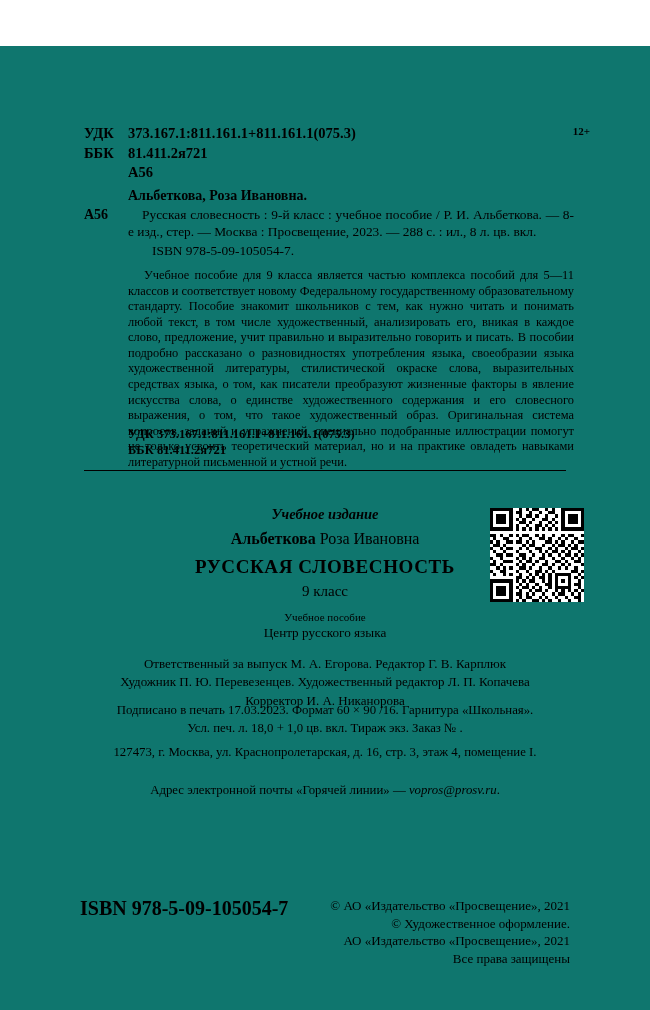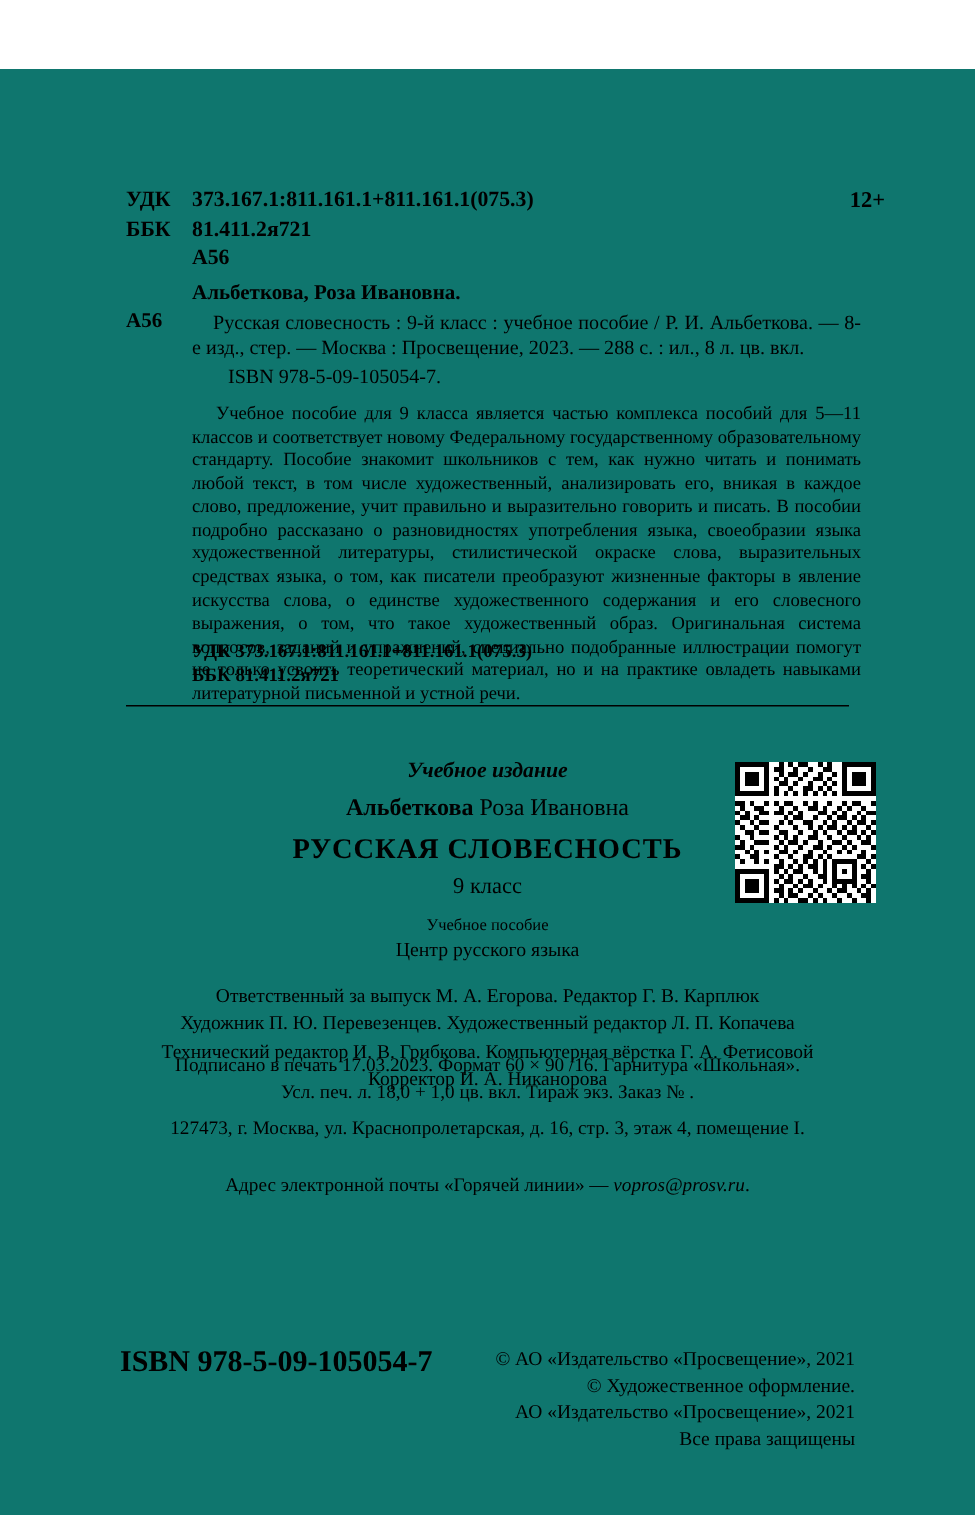--- a/index.html
+++ b/index.html
@@ -40,21 +40,21 @@
   }
   .udk-label {
     width: 44px;
     flex: 0 0 44px;
   }
   .udk-value { white-space: nowrap; }
   .age-badge {
     position: absolute;
     right: -6px;
     top: 0px;
-    font-size: 15px;
+    font-size: 11px;
     font-weight: bold;
   }
   .a56-line {
     margin-left: 44px;
     font-size: 14.5px;
     font-weight: bold;
     line-height: 1.35;
   }
 
   
@@ -270,21 +270,20 @@
   <div class="imprint">
     <div class="uch-izd">Учебное издание</div>
     <div class="author-name"><b>Альбеткова</b><span> Роза Ивановна</span></div>
     <div class="book-title">РУССКАЯ СЛОВЕСНОСТЬ</div>
     <div class="grade">9 класс</div>
     <div class="posobie">Учебное пособие</div>
     <div class="centre">Центр русского языка</div>
     <div class="credits">
       <div>Ответственный за выпуск М. А. Егорова. Редактор Г. В. Карплюк</div>
       <div>Художник П. Ю. Перевезенцев. Художественный редактор Л. П. Копачева</div>
-      <div>Технический редактор И. В. Грибкова. Компьютерная вёрстка Г. А. Фетисовой</div>
       <div>Корректор И. А. Никанорова</div>
     </div>
   </div>
 
   <div class="qr">
     <svg width="94" height="94" viewBox="0 0 29 29" shape-rendering="crispEdges">
       <rect width="29" height="29" fill="#ffffff"></rect>
       <g fill="#000000">
 
         <rect x="0" y="0" width="7" height="1"></rect>

